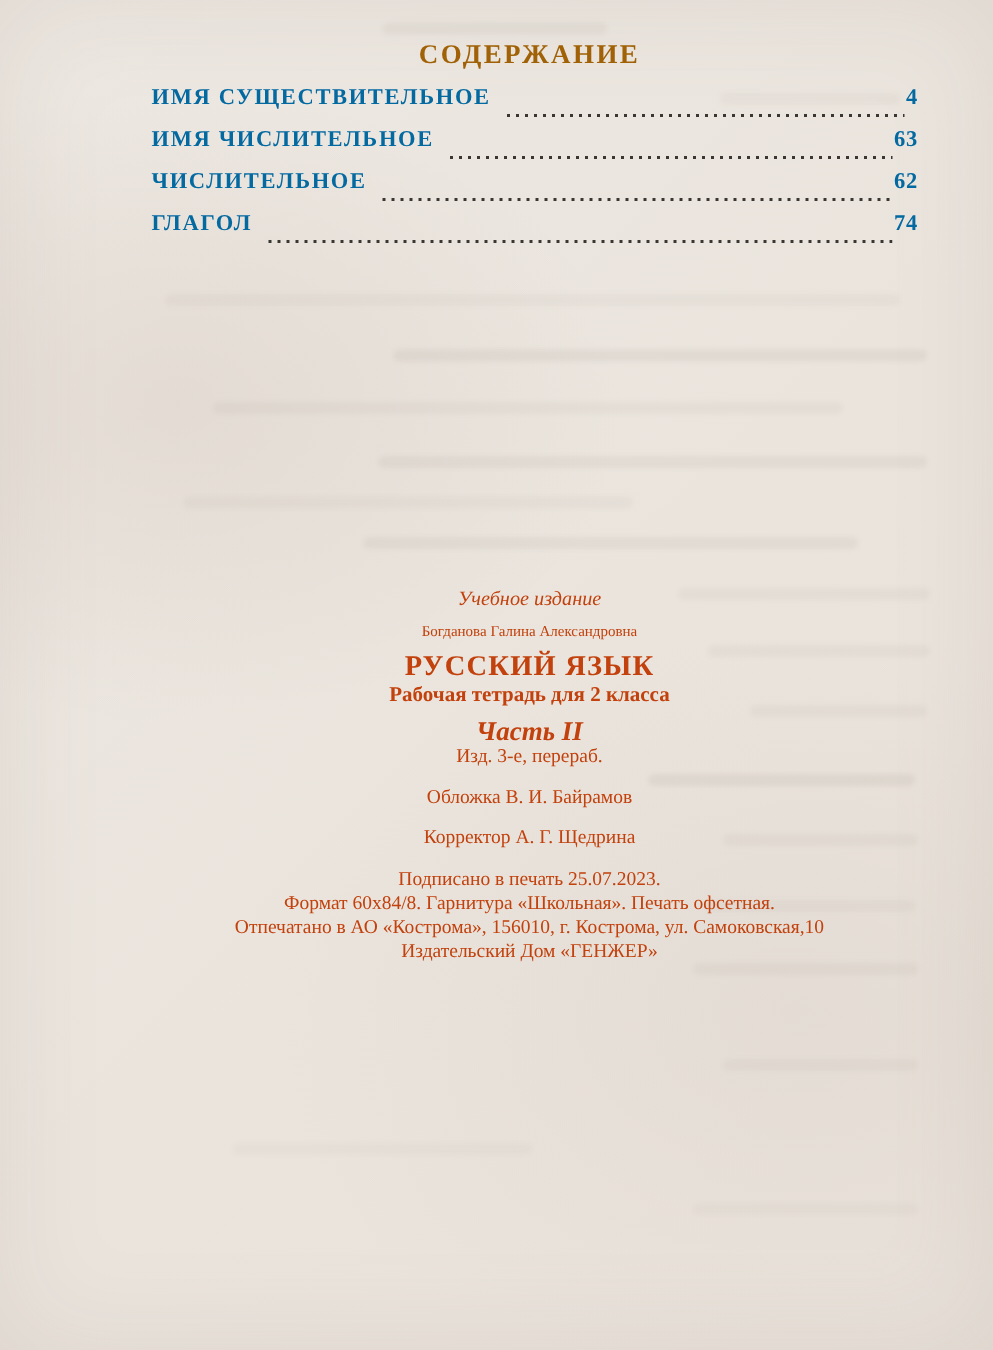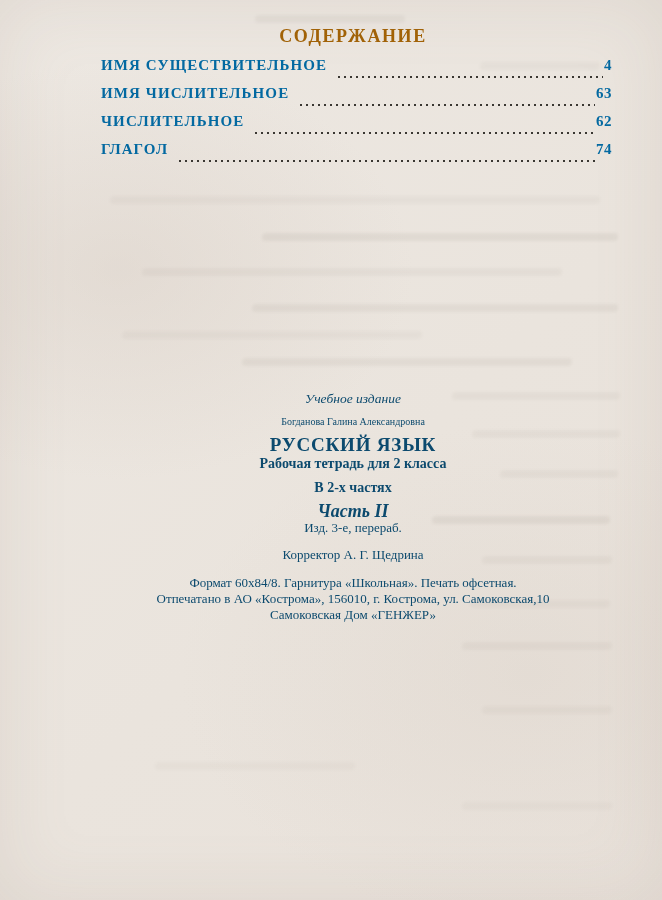--- a/index.html
+++ b/index.html
@@ -81,21 +81,21 @@
 
   
   .colophon {
     position: absolute;
     top: 391px;
     left: 44px;
     right: 0;
     text-align: center;
     font-size: 13px;
     line-height: 16px;
-    color: #0c4a6e;
+    color: #c2410c;
   }
   .colophon p { margin: 0; }
   .c-edition   { font-style: italic; font-size: 13.5px; margin-bottom: 7px !important; }
   .c-author    { font-size: 10px; margin-bottom: 5px !important; }
   .c-booktitle { font-size: 19px; font-weight: bold; letter-spacing: 0.8px; line-height: 20px; }
   .c-subtitle  { font-size: 14px; font-weight: bold; margin-bottom: 6px !important; line-height: 18px; }
   .c-parts     { font-size: 14px; font-weight: bold; margin-bottom: 6px !important; line-height: 18px; }
   .c-part      { font-size: 18px; font-weight: bold; font-style: italic; line-height: 17px; }
   .c-ednote    { margin-bottom: 11px !important; }
   .c-editor    { }
@@ -152,22 +152,23 @@
       <span class="toc-leader"></span>
       <span class="toc-page">74</span>
     </div>
   </div>
 
   <div class="colophon">
     <p class="c-edition">Учебное издание</p>
     <p class="c-author">Богданова Галина Александровна</p>
     <p class="c-booktitle">РУССКИЙ ЯЗЫК</p>
     <p class="c-subtitle">Рабочая тетрадь для 2 класса</p>
-    <p class="c-parts">В 2-х частях</p>
     <p class="c-part">Часть II</p>
     <p class="c-ednote">Изд. 3-е, перераб.</p>
+    <p class="c-cover">Обложка В. И. Байрамов</p>
     <p class="c-proof">Корректор А. Г. Щедрина</p>
+    <p class="c-line">Подписано в печать 25.07.2023.</p>
     <p class="c-line">Формат 60х84/8. Гарнитура «Школьная». Печать офсетная.</p>
     <p class="c-line">Отпечатано в АО «Кострома», 156010, г. Кострома, ул. Самоковская,10</p>
-    <p class="c-line">Самоковская Дом «ГЕНЖЕР»</p>
+    <p class="c-line">Издательский Дом «ГЕНЖЕР»</p>
   </div>
 
 </div>
 
 </body></html>

